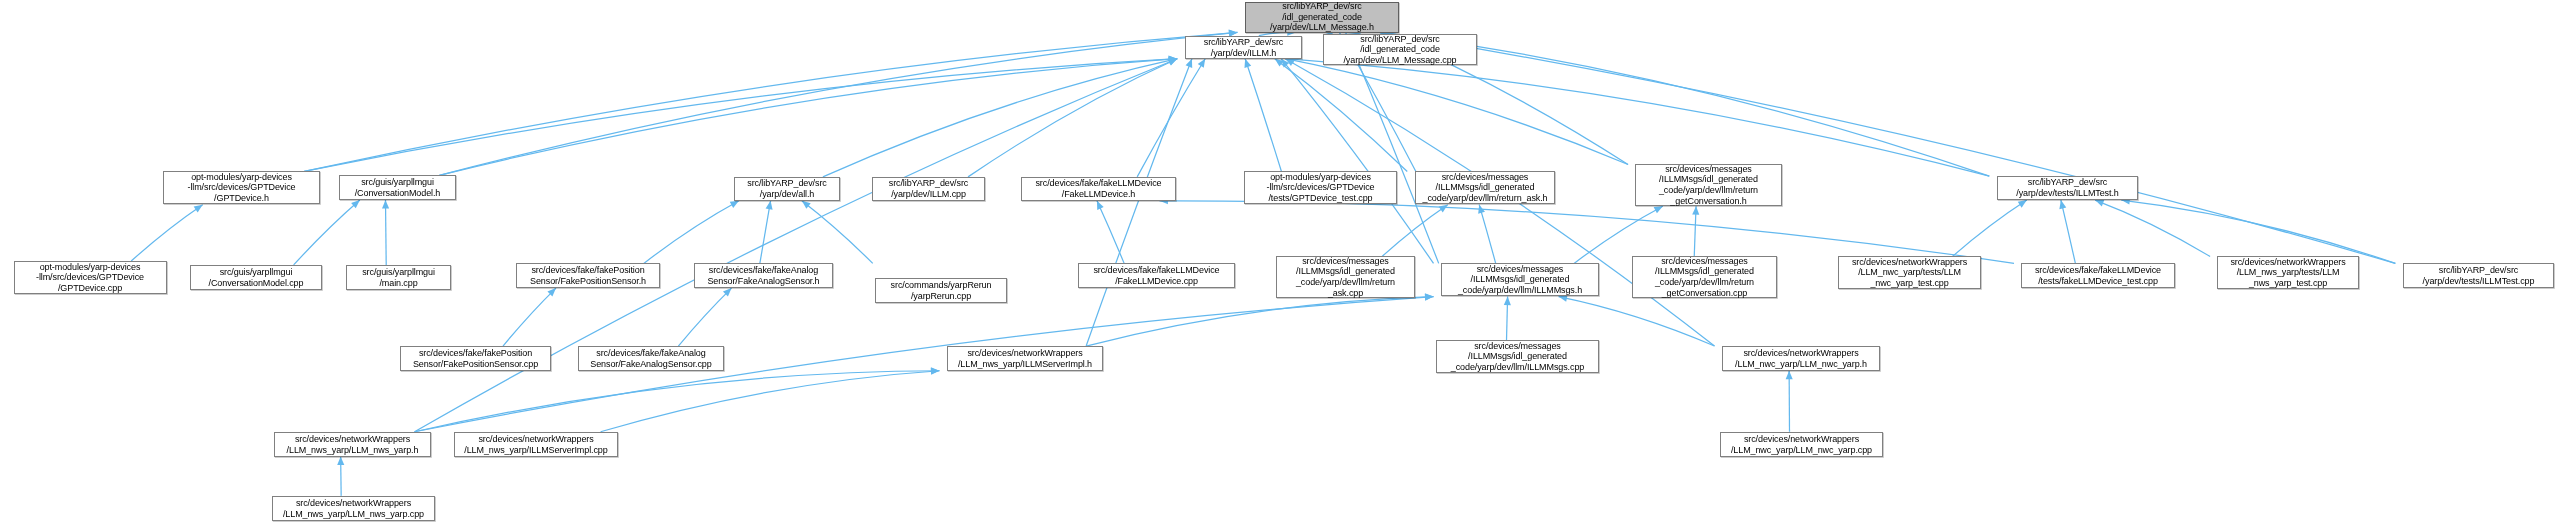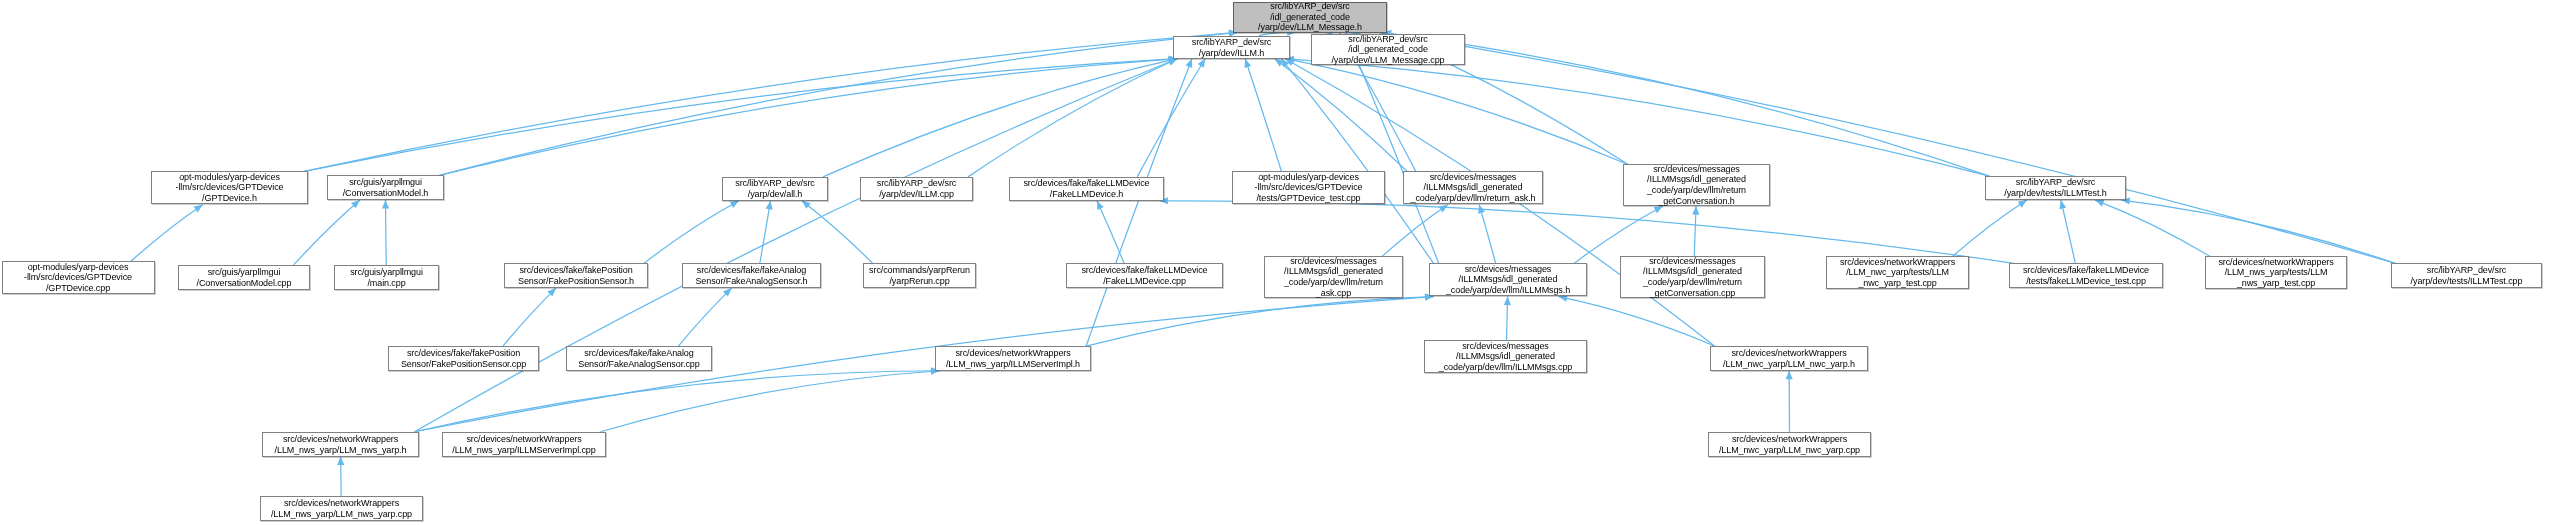--- a/index.html
+++ b/index.html
@@ -33,20 +33,21 @@
     display: flex;
     align-items: center;
     justify-content: center;
     text-align: center;
     line-height: 1.18;
     font-size: 9px;
     white-space: pre;
     letter-spacing: -0.1px;
     padding: 0.8px 2.3px;
     box-shadow: 0.8px 0.8px 0 0 rgba(0,0,0,0.25);
+    margin-left: 12px;
   }
   .node.root {
     background: #bfbfbf;
     border: 0.8px solid #606060;
   }
   .node-label {
     display: block;
     white-space: pre;
   }
 </style>
@@ -188,21 +189,21 @@
 -llm/src/devices/GPTDevice
 /GPTDevice.cpp</span></div>
       <div class="node" style="left: 178px; top: 265px; width: 132px; height: 25px;"><span class="node-label">src/guis/yarpllmgui
 /ConversationModel.cpp</span></div>
       <div class="node" style="left: 334px; top: 265px; width: 105px; height: 25px;"><span class="node-label">src/guis/yarpllmgui
 /main.cpp</span></div>
       <div class="node" style="left: 504px; top: 263px; width: 144px; height: 25px;"><span class="node-label">src/devices/fake/fakePosition
 Sensor/FakePositionSensor.h</span></div>
       <div class="node" style="left: 682px; top: 263px; width: 139px; height: 25px;"><span class="node-label">src/devices/fake/fakeAnalog
 Sensor/FakeAnalogSensor.h</span></div>
-      <div class="node" style="left: 863px; top: 263px; width: 113px; height: 25px;"><span class="node-label">src/commands/yarpRerun
+      <div class="node" style="left: 863px; top: 278px; width: 132px; height: 25px;"><span class="node-label">src/commands/yarpRerun
 /yarpRerun.cpp</span></div>
       <div class="node" style="left: 1066px; top: 263px; width: 157px; height: 25px;"><span class="node-label">src/devices/fake/fakeLLMDevice
 /FakeLLMDevice.cpp</span></div>
       <div class="node" style="left: 1264px; top: 256px; width: 139px; height: 42px;"><span class="node-label">src/devices/messages
 /ILLMMsgs/idl_generated
 _code/yarp/dev/llm/return
 _ask.cpp</span></div>
       <div class="node" style="left: 1429px; top: 263px; width: 158px; height: 33px;"><span class="node-label">src/devices/messages
 /ILLMMsgs/idl_generated
 _code/yarp/dev/llm/ILLMMsgs.h</span></div>

